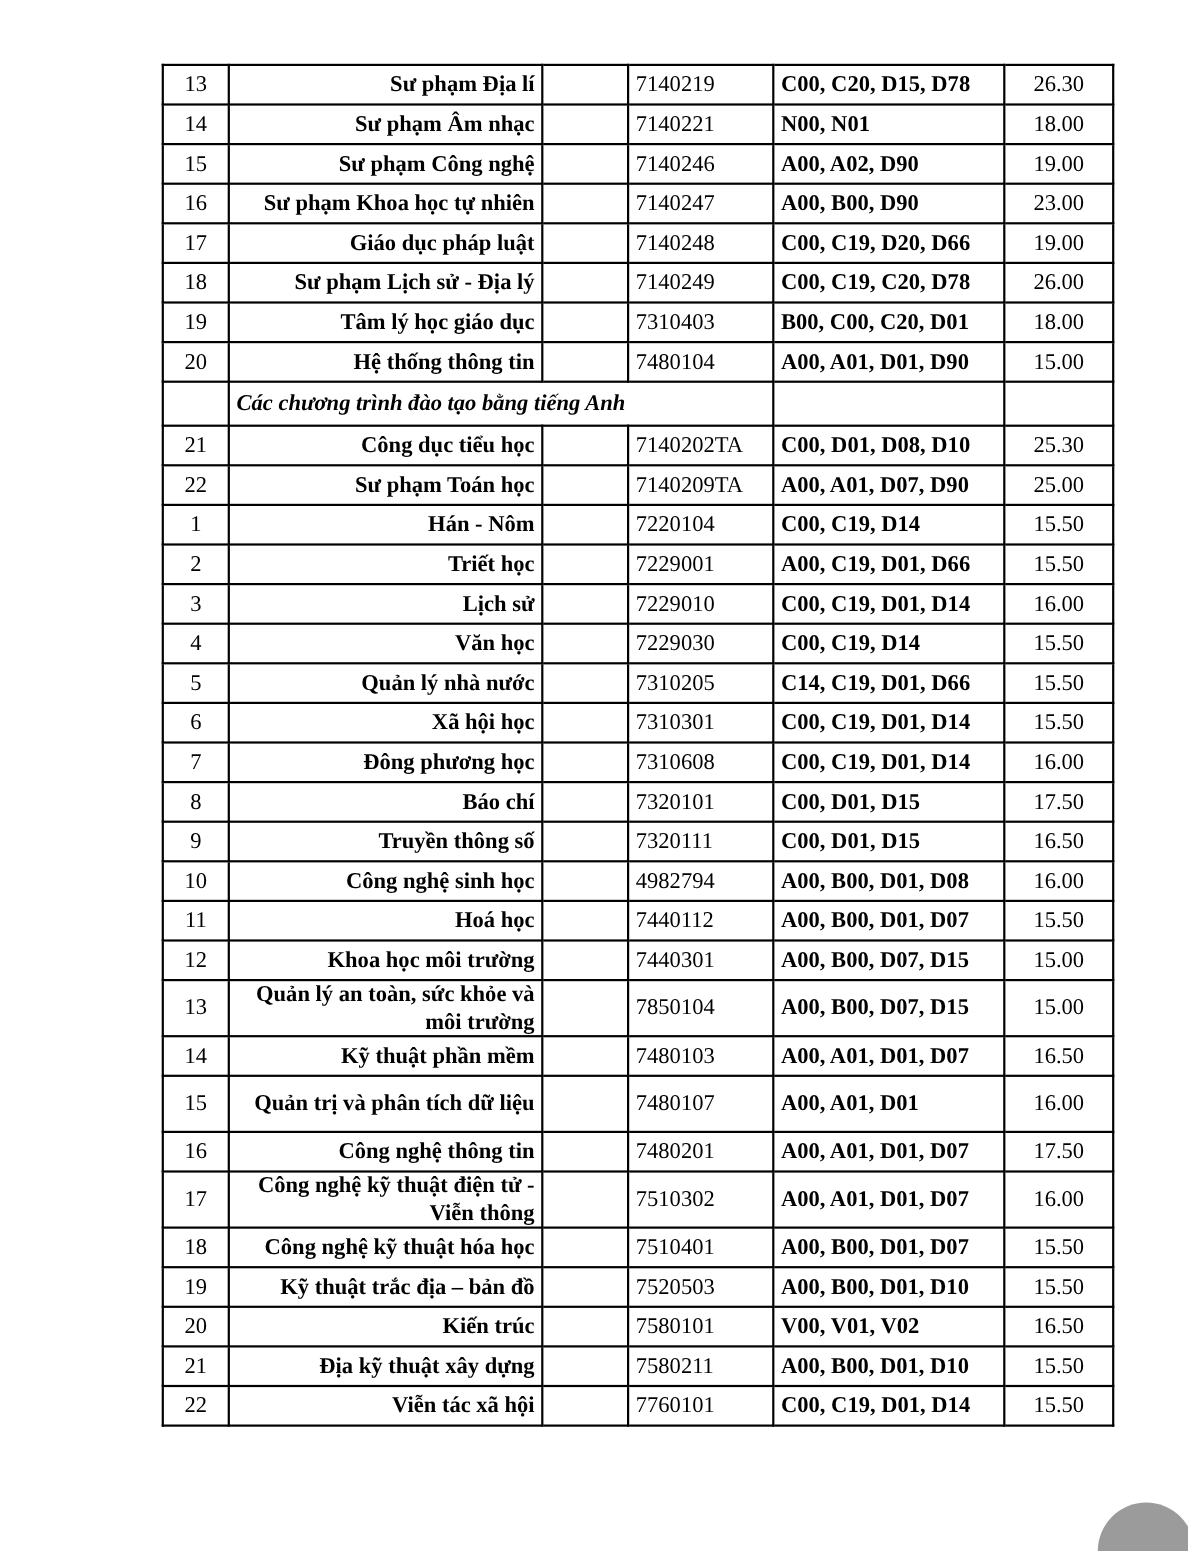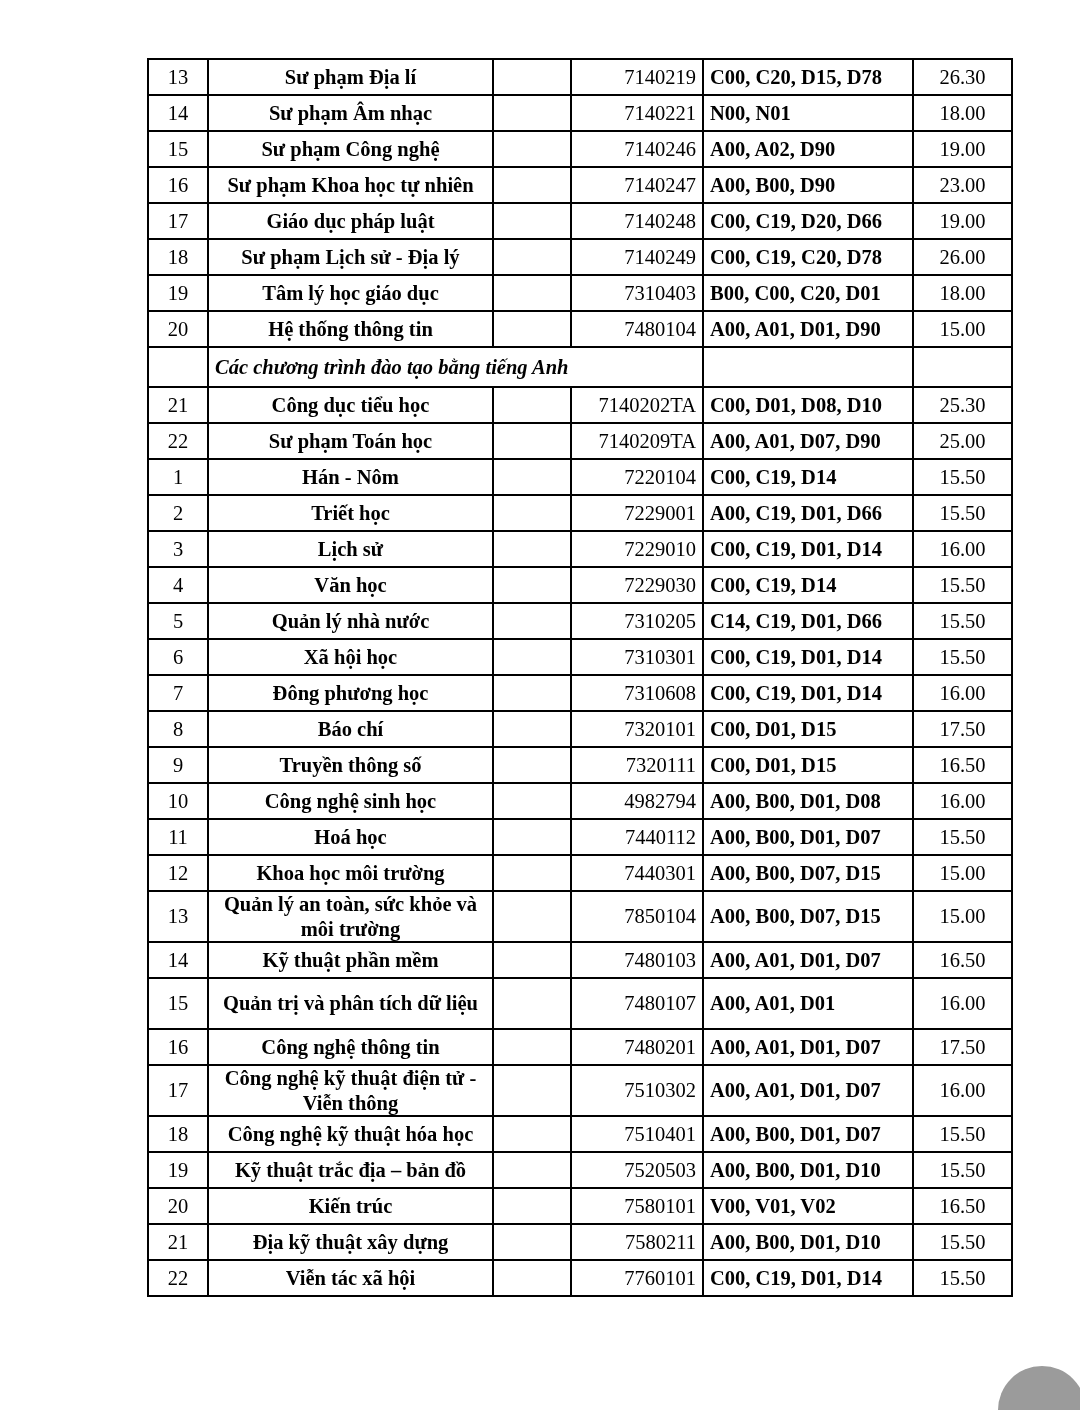--- a/index.html
+++ b/index.html
@@ -56,31 +56,31 @@
   col.c-dht  { width: 78px; }
   col.c-code { width: 132px; }
   col.c-comb { width: 210px; }
   col.c-score{ width: 99px; }
 
   td.stt {
     text-align: center;
     font-weight: normal;
   }
   td.name {
-    text-align: center;
+    text-align: right;
     font-weight: bold;
     padding-left: 9px;
     padding-right: 4px;
   }
   td.dht {
     text-align: center;
     font-weight: bold;
   }
   td.code {
-    text-align: right;
+    text-align: left;
     font-weight: normal;
   }
   td.comb {
     text-align: left;
     font-weight: bold;
     padding-left: 9px;
   }
   td.score {
     text-align: center;
     font-weight: normal;

